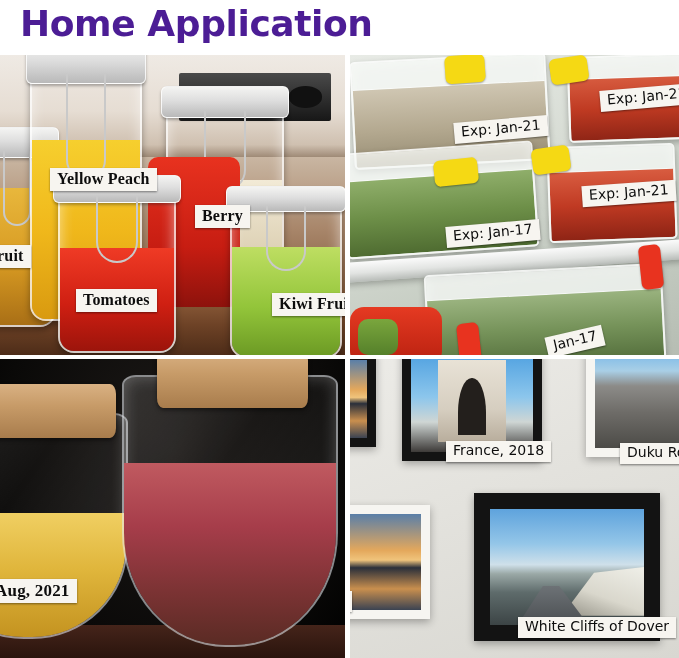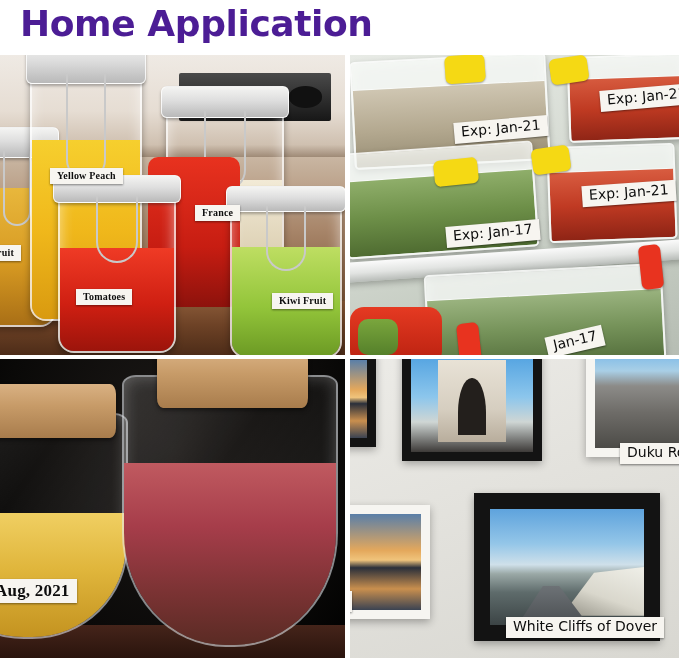--- a/index.html
+++ b/index.html
@@ -64,21 +64,21 @@
     background: #f7f5f0;
     color: #0d0d0d;
     padding: 2px 7px 3px 7px;
     white-space: nowrap;
     box-shadow: 0 1px 2px rgba(0,0,0,0.45);
     line-height: 1.12;
   }
   .label.serif {
     font-family: "Liberation Serif", "DejaVu Serif", serif;
     font-weight: bold;
-    font-size: 10px;
+    font-size: 16px;
     letter-spacing: 0.2px;
   }
   .label.sans {
     font-family: "DejaVu Sans", "Liberation Sans", sans-serif;
     font-weight: normal;
     font-size: 14px;
   }
 
   
   .kitchen-bg {
@@ -304,21 +304,21 @@
             <div class="fill" style="height:72%;background:linear-gradient(180deg,#bede62 0%,#93c53a 55%,#6c9a24 100%);"></div>
           </div>
           <div class="lid"></div>
             <div class="clasp"></div>
         </div>
 
         <div class="label serif" style="left:-10px;top:190px;z-index:9;">ruit</div>
 
         <div class="label serif" style="left:50px;top:113px;z-index:9;">Yellow Peach</div>
 
-        <div class="label serif" style="left:195px;top:150px;z-index:9;">France</div>
+        <div class="label serif" style="left:195px;top:150px;z-index:9;">Berry</div>
 
         <div class="label serif" style="left:76px;top:234px;z-index:9;">Tomatoes</div>
 
         <div class="label serif" style="left:272px;top:238px;z-index:9;">Kiwi Fruit</div>
       </div>
     </div>
 
     <div class="quad q-tr">
       <div class="photo">
         <div class="fridge-bg"></div>
@@ -429,23 +429,24 @@
 
         <div class="frame" style="left:124px;top:134px;width:186px;height:148px;padding:16px;">
           <div class="pic">
             <div class="cliffs">
               <div class="cliff-white"></div>
               <div class="cliff-road"></div>
             </div>
           </div>
         </div>
 
+        <div class="label sans" style="left:96px;top:82px;z-index:9;">France, 2018</div>
 
         <div class="label sans" style="left:270px;top:84px;z-index:9;">Duku Road</div>
 
-        <div class="label sans" style="left:156px;top:258px;z-index:9;">White Cliffs of Dover</div>
+        <div class="label sans" style="left:168px;top:258px;z-index:9;">White Cliffs of Dover</div>
 
         <div class="label sans" style="left:-26px;top:232px;z-index:9;width:28px;overflow:hidden;">&nbsp;</div>
       </div>
     </div>
 
   </div>
 </div>
 
 </body></html>

